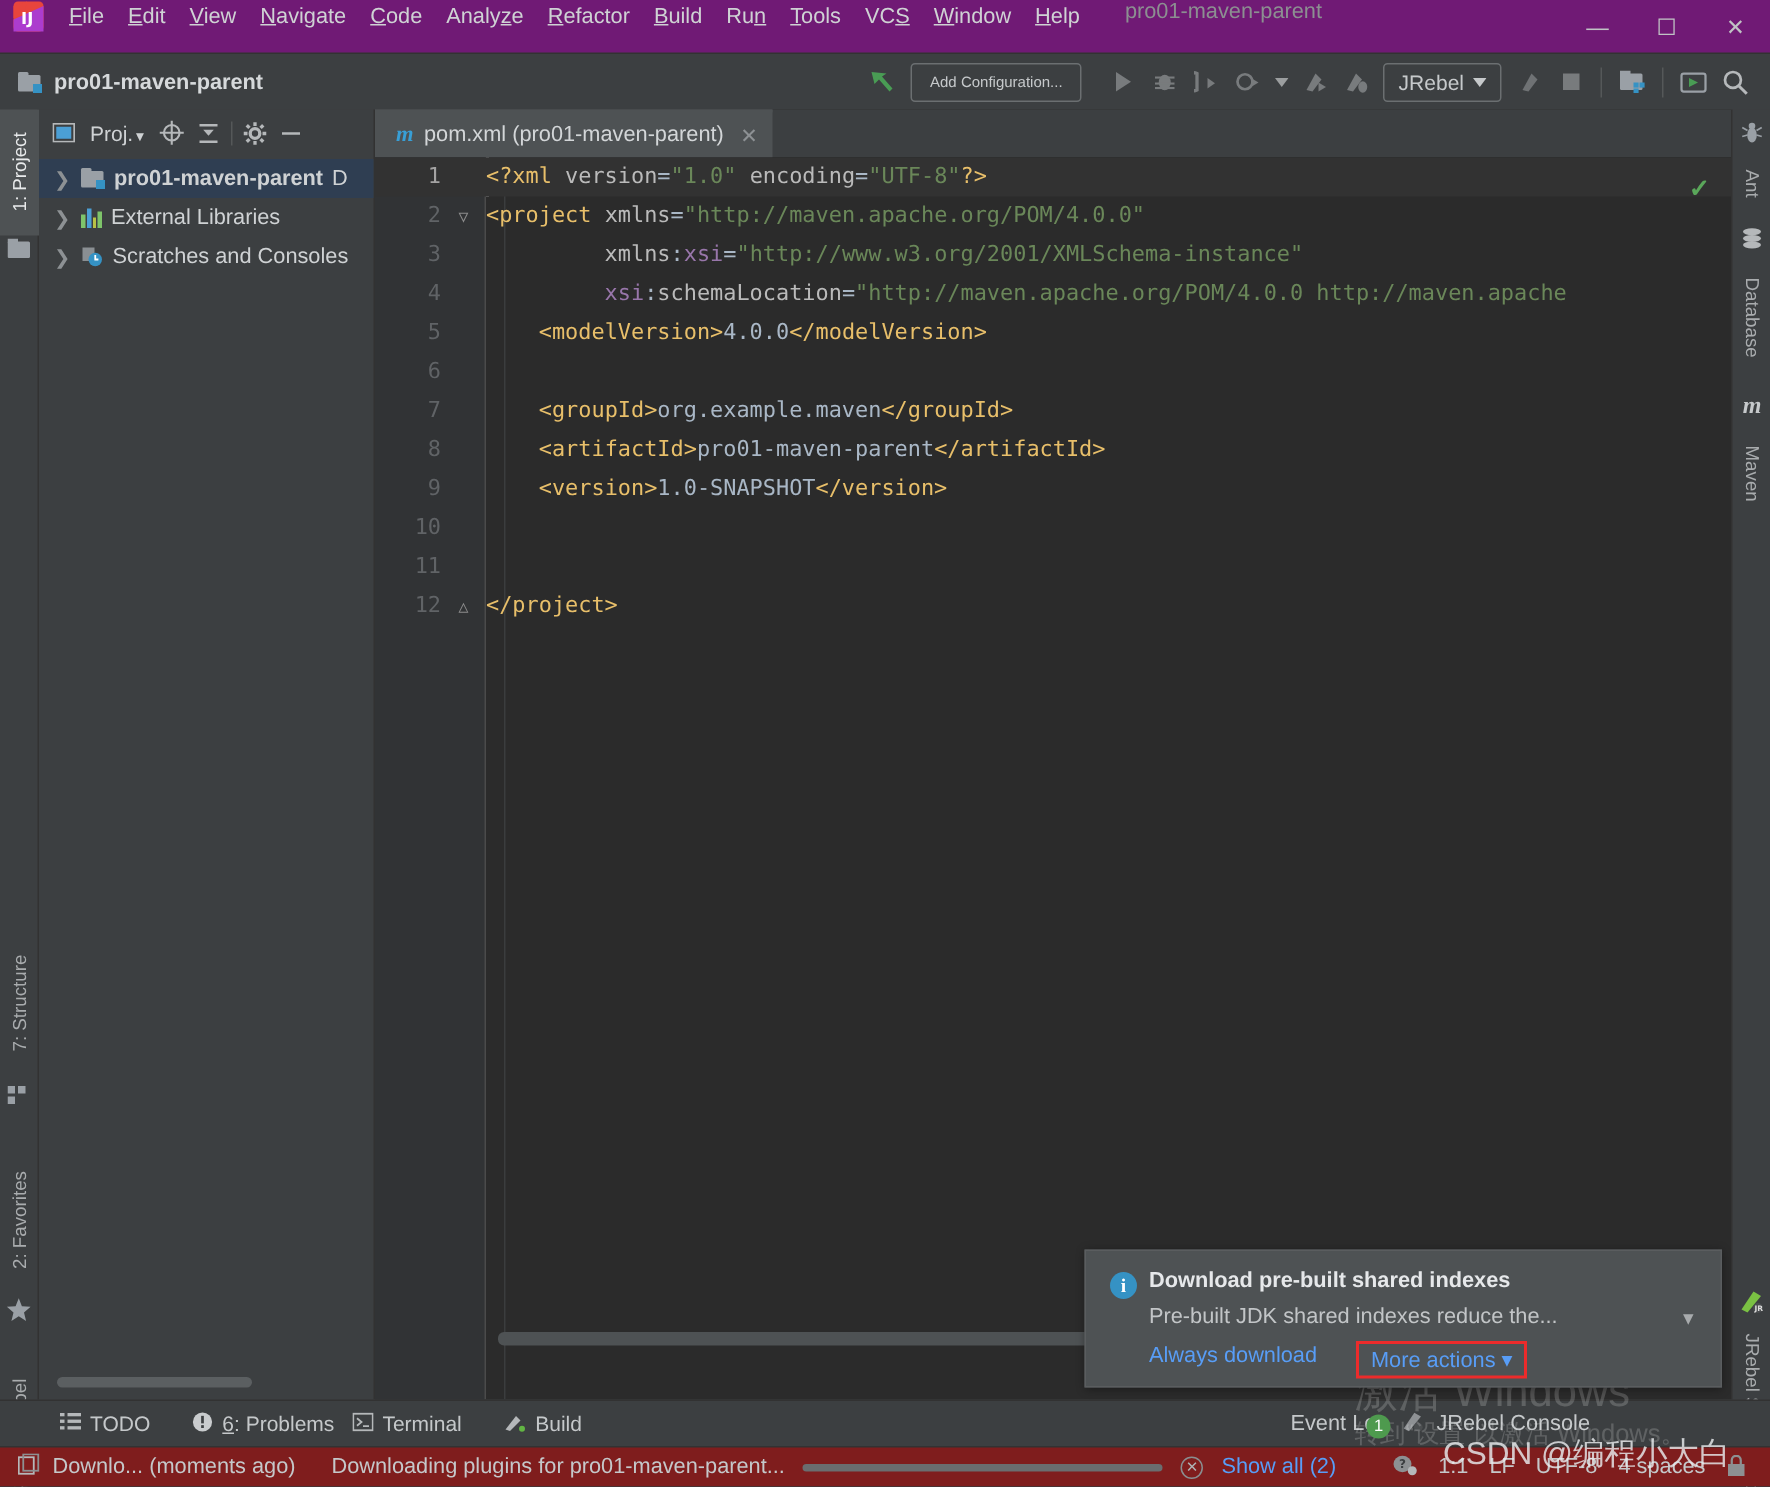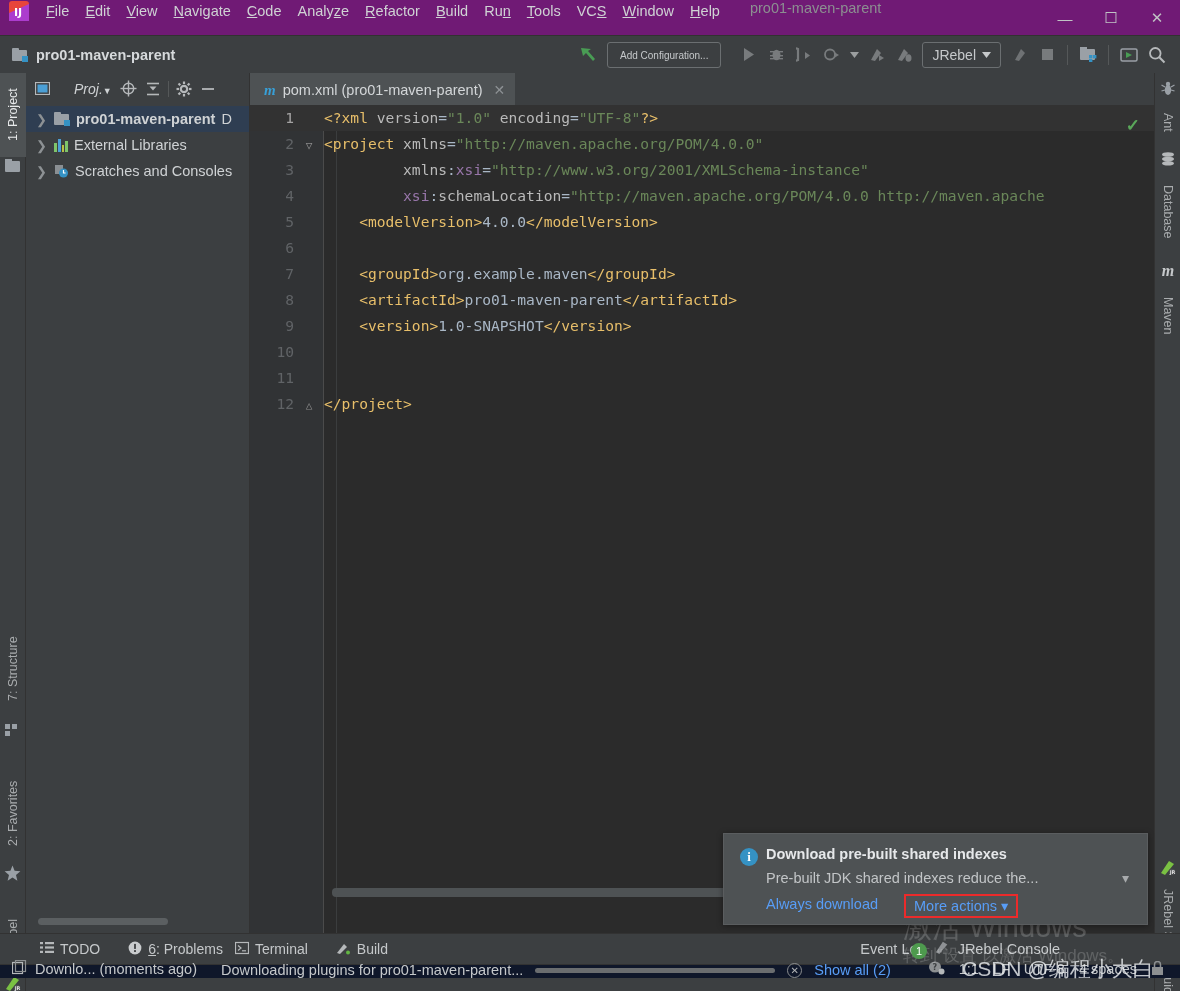--- a/index.html
+++ b/index.html
@@ -73,21 +73,21 @@
   }
   .vtab.sel { background:#4e5254; color:#e8eaeb; }
   .vtab.flip { transform:rotate(180deg); }
 
   
   .projpanel {
     position:absolute; left:26px; top:73px; width:224px; height:860px;
     background:#3c3f41; border-right:1px solid #323232;
   }
   .pp-head { height:31px; display:flex; align-items:center; padding:0 4px; }
-  .pp-title { color:#cfd2d4; font-size:14px; margin-left:20px;font-style:italic; }
+  .pp-title { color:#cfd2d4; font-size:14px; margin-left:6px; }
   .pp-ico { width:22px; height:22px; display:flex; align-items:center; justify-content:center; margin:0 1px; color:#b5b8ba;}
   .pp-sep { width:1px; height:16px; background:#555859; margin:0 3px; }
   .tree { padding-top:2px; }
   .trow {
     height:26px; display:flex; align-items:center; padding-left:10px; font-size:14.5px; color:#cfd2d4;
     white-space:nowrap; overflow:hidden;
   }
   .trow.sel { background:#2f3e52; }
   .chev { width:16px; color:#8d9194; font-size:13px; }
   .trow .lbl { margin-left:6px; }
@@ -177,23 +177,23 @@
   }
 
   
   .toolwin {
     position:absolute; left:0; top:933px; width:1180px; height:31px;
     background:#3c3f41; border-top:1px solid #323232;
     display:flex; align-items:center;
   }
   .tw-item { display:flex; align-items:center; gap:6px; font-size:14px; color:#c5c8ca; margin-left:26px; }
   .statusbar {
-    position:absolute; left:0; top:964px; width:1180px; height:14px;
-    background:#0f172a; border-top:1px solid #323232;
-    display:flex; align-items:flex-end;
+    position:absolute; left:0; top:964px; width:1180px; height:27px;
+    background:#7f1d1d; border-top:1px solid #323232;
+    display:flex; align-items:center;
   }
   .sb-txt { font-size:14.5px; color:#c5c8ca; white-space:nowrap; }
   .sb-link { font-size:14.5px; color:#589df6; white-space:nowrap; }
   .progbar { width:240px; height:5px; background:#6a6d6f; border-radius:3px; }
   .x-circ {
     width:15px; height:15px; border-radius:50%; border:1px solid #8a8d8f;
     color:#b0b3b5; font-size:10px; display:flex; align-items:center; justify-content:center;
   }
   .evlog-badge {
     position:absolute; left:911px; top:943px; width:16px; height:16px; border-radius:50%;

